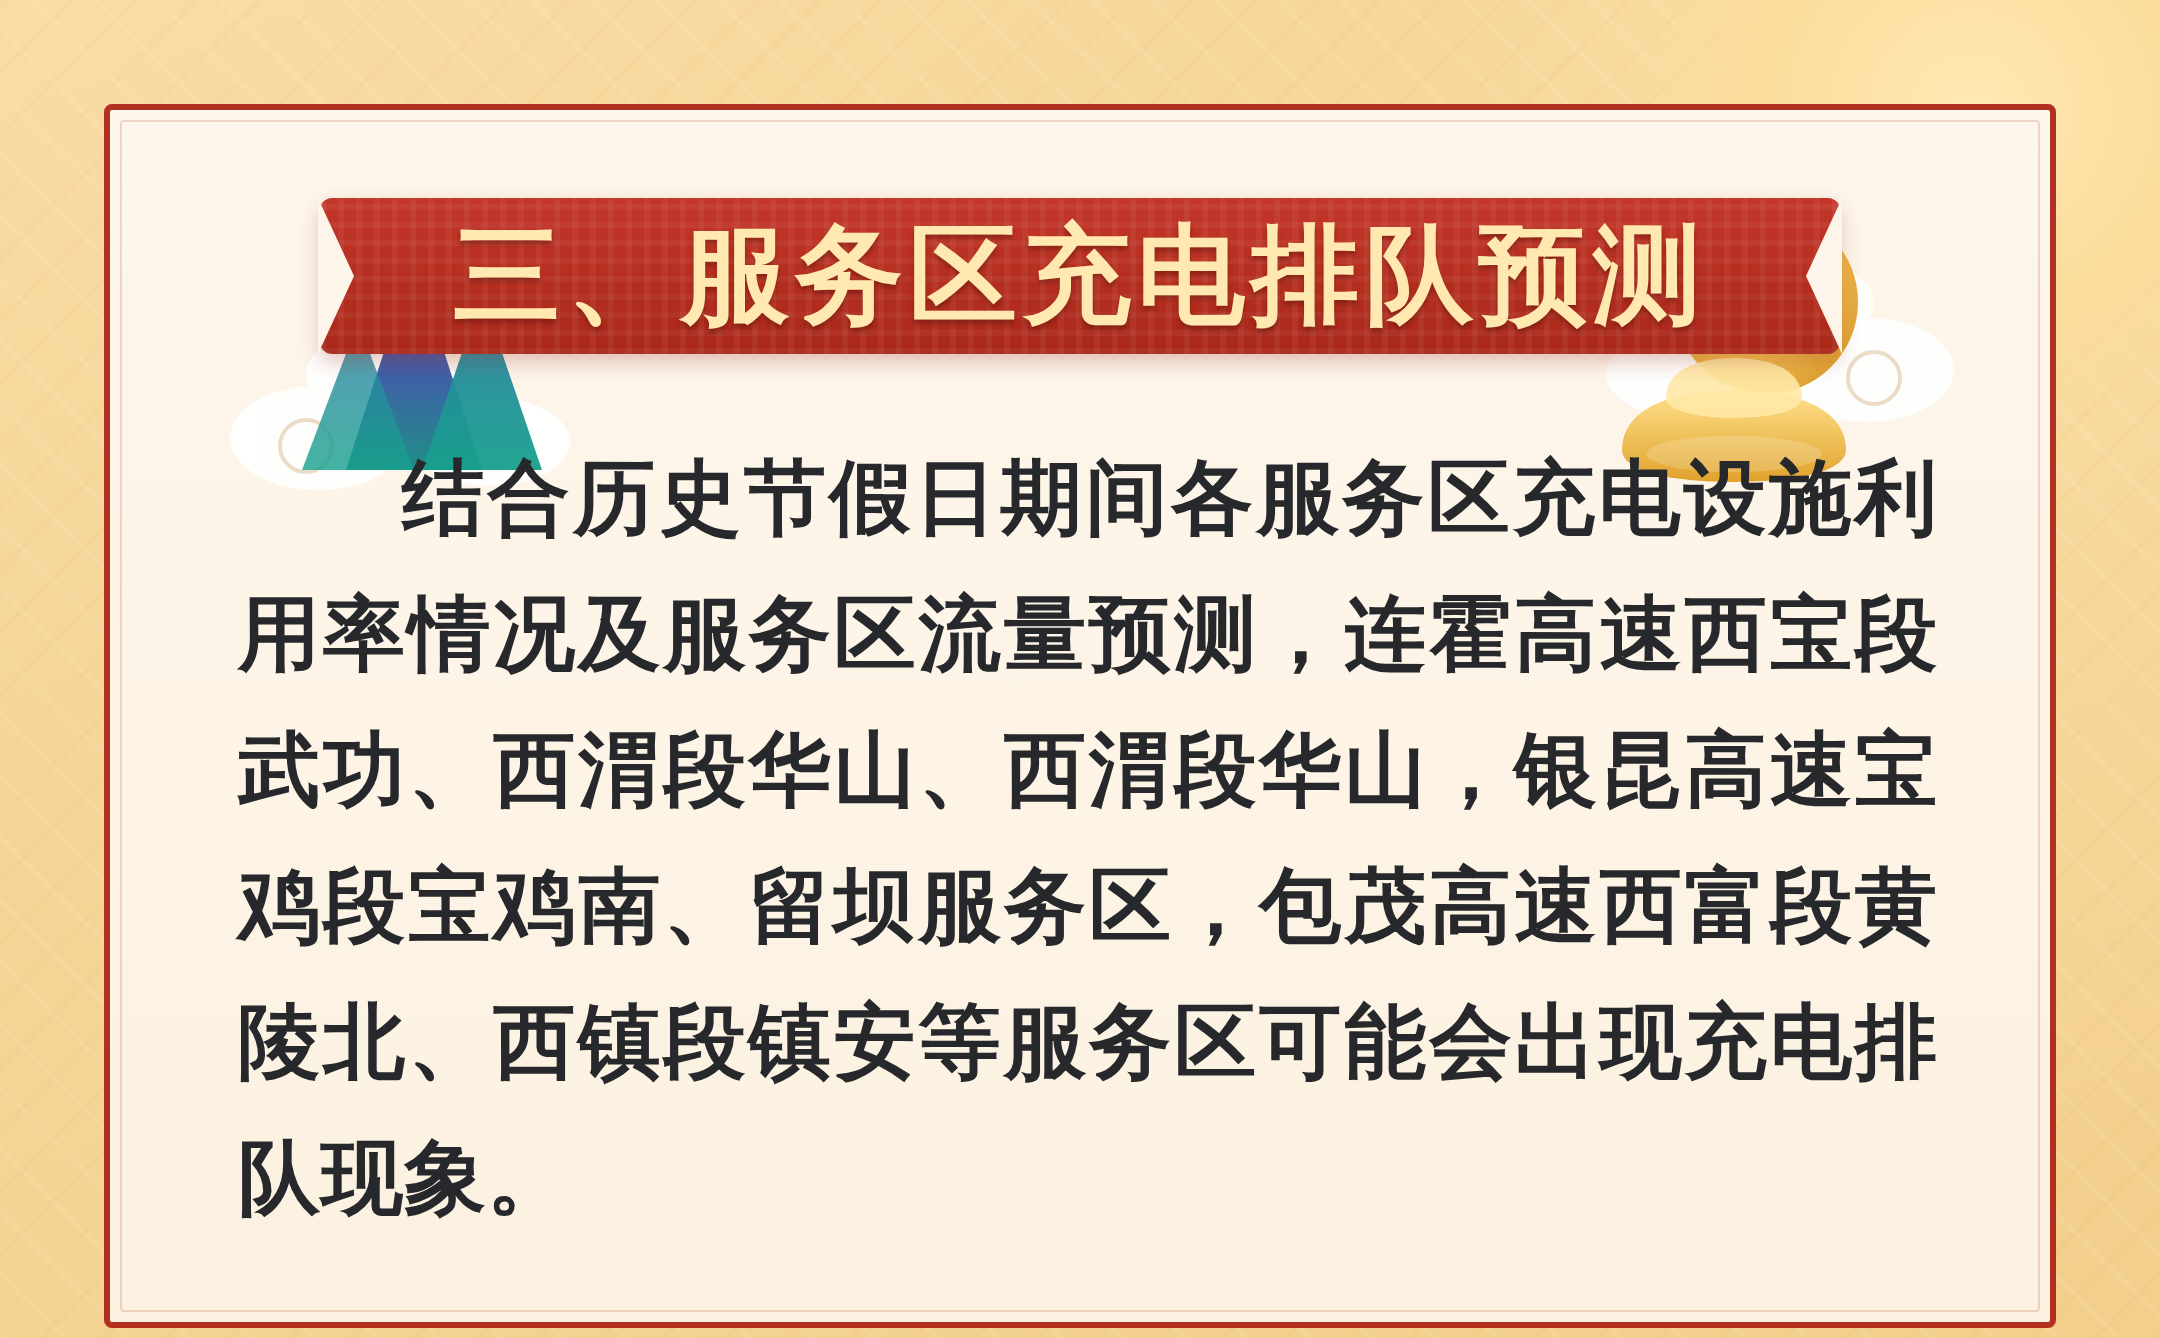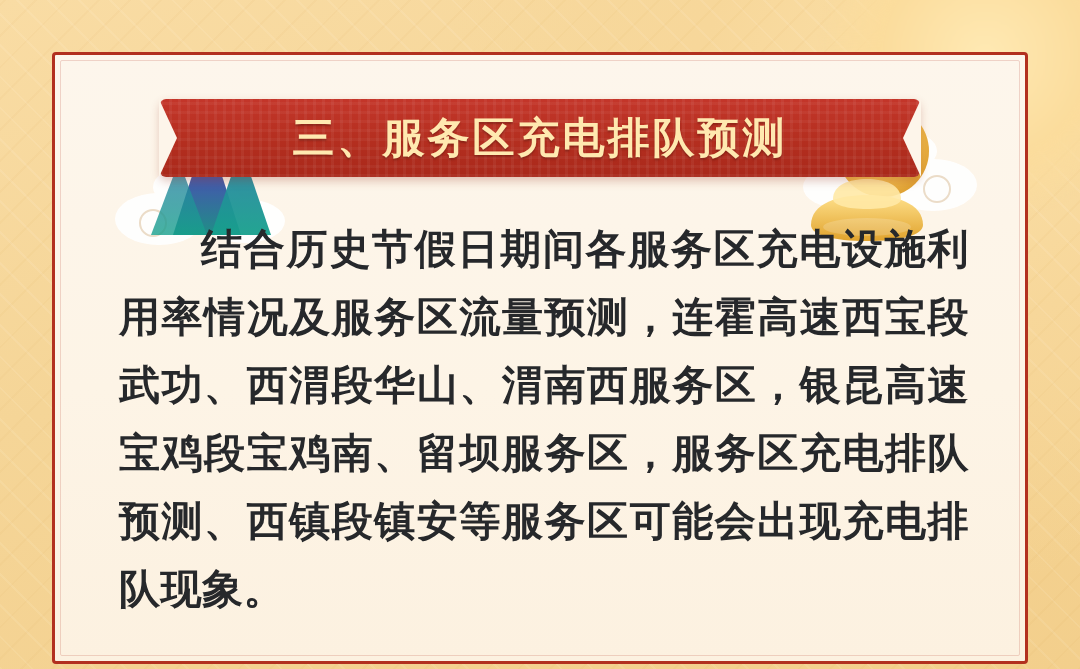--- a/index.html
+++ b/index.html
@@ -93,21 +93,21 @@
   .banner-notch.left  { left: -1px; border-left: 18px solid #fdf5ea; }
   .banner-notch.right { right: -1px; border-right: 18px solid #fdf5ea; }
 
   .banner-title {
     position: absolute;
     inset: 0;
     display: flex;
     align-items: center;
     justify-content: center;
     color: #ffe9b0;
-    font-size: 42px;
+    font-size: 54px;
     font-weight: bold;
     letter-spacing: 3px;
     text-shadow: 0 2px 2px rgba(90,20,10,0.45);
     white-space: nowrap;
   }
 
   
   .ribbon {
     position: absolute;
     top: 88px;
@@ -240,16 +240,16 @@
       <ellipse cx="96" cy="128" rx="44" ry="9" fill="#ffffff" opacity="0.18"></ellipse>
     </svg>
 
     <div class="banner-wrap">
       <div class="banner"></div>
       <div class="banner-notch left"></div>
       <div class="banner-notch right"></div>
       <div class="banner-title">三、服务区充电排队预测</div>
     </div>
 
-    <div class="body-text">结合历史节假日期间各服务区充电设施利用率情况及服务区流量预测，连霍高速西宝段武功、西渭段华山、渭南西服务区，银昆高速宝鸡段宝鸡南、留坝服务区，服务区充电排队预测、西镇段镇安等服务区可能会出现充电排队现象。</div>
+    <div class="body-text">结合历史节假日期间各服务区充电设施利用率情况及服务区流量预测，连霍高速西宝段武功、西渭段华山、西渭段华山，银昆高速宝鸡段宝鸡南、留坝服务区，包茂高速西富段黄陵北、西镇段镇安等服务区可能会出现充电排队现象。</div>
 
   </div>
 </div>
 
 </body></html>

